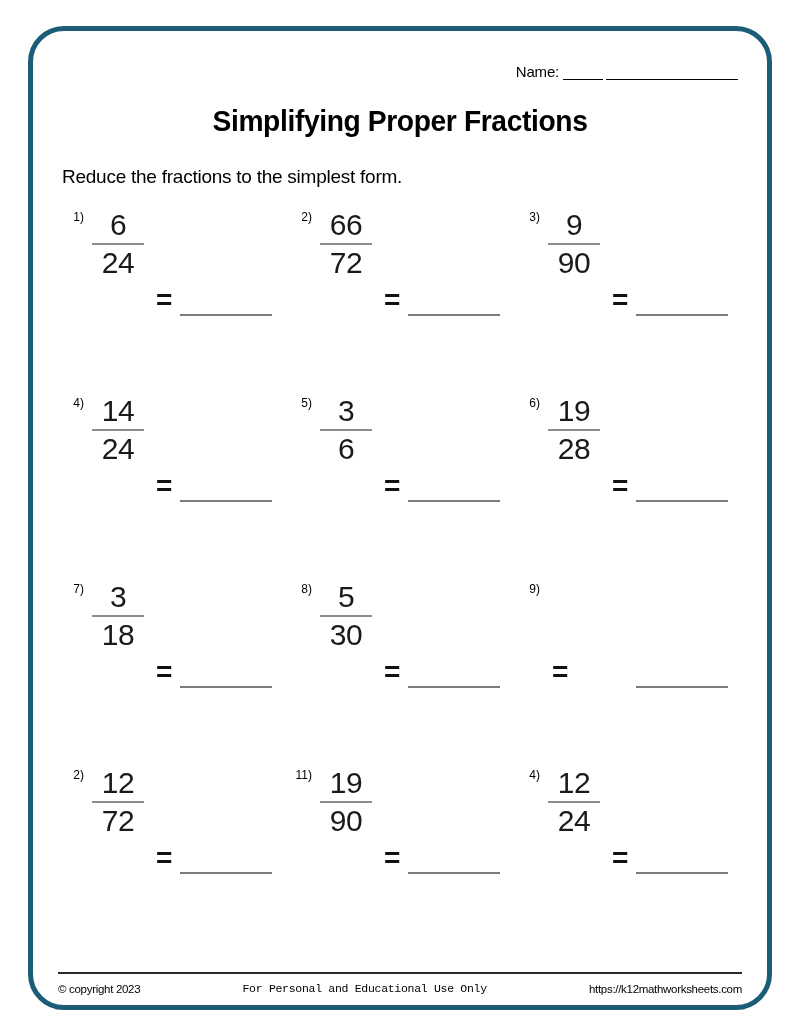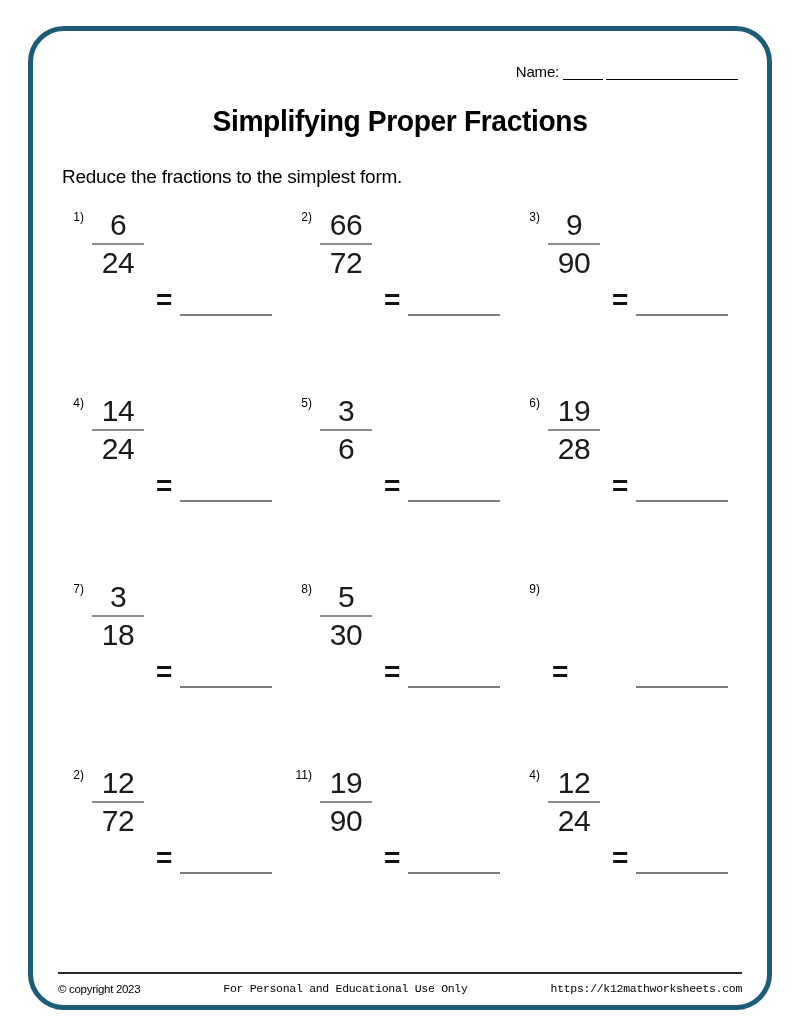--- a/index.html
+++ b/index.html
@@ -165,21 +165,21 @@
   .footer-text {
     display: flex;
     justify-content: space-between;
     align-items: center;
     font-size: 11.5px;
     color: #000;
     letter-spacing: -0.3px;
   }
   .footer-left  { text-align: center; }
   .footer-mid   { text-align: center; font-family: Liberation Mono, monospace; }
-  .footer-right { text-align: left; font-family: Liberation Mono, monospace; }
+  .footer-right { text-align: left; }
 </style>
 </head>
 <body>
 
 <div class="page">
   <div class="frame"></div>
 
   <div class="sheet">
 
     <div class="name-row">

